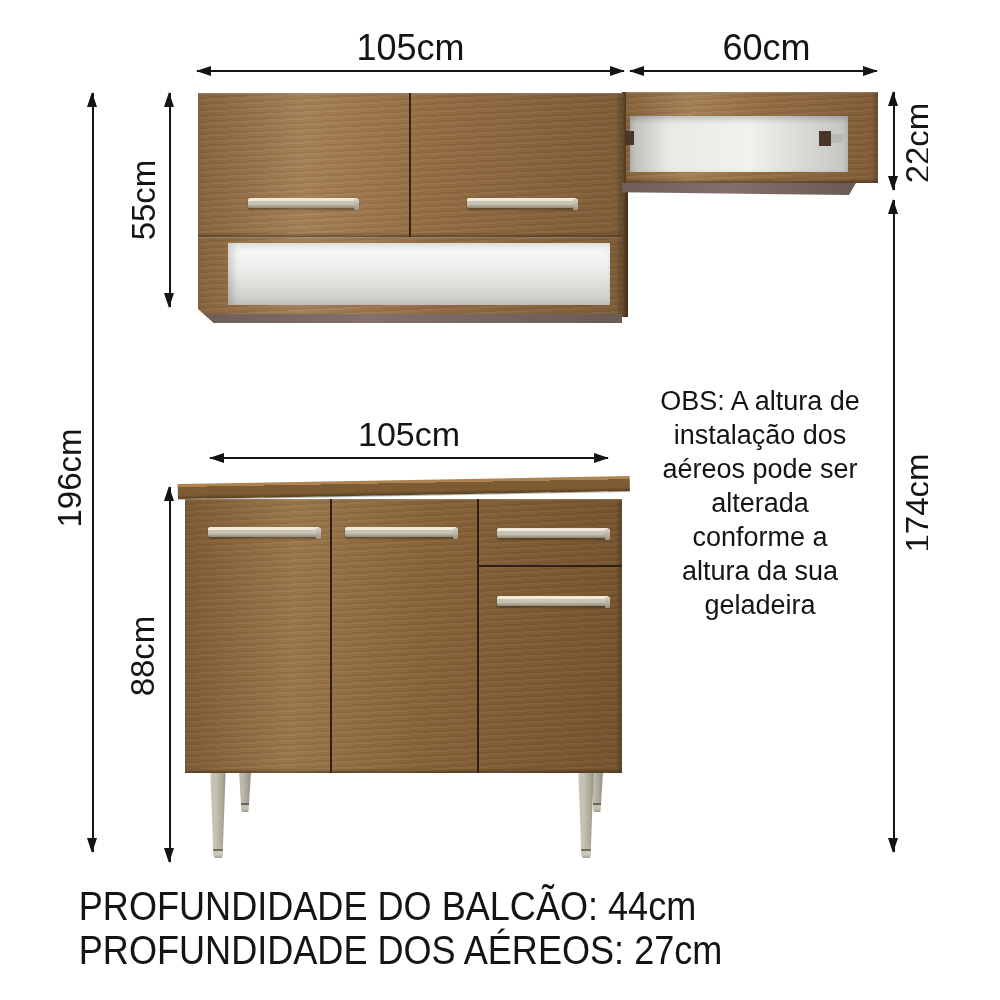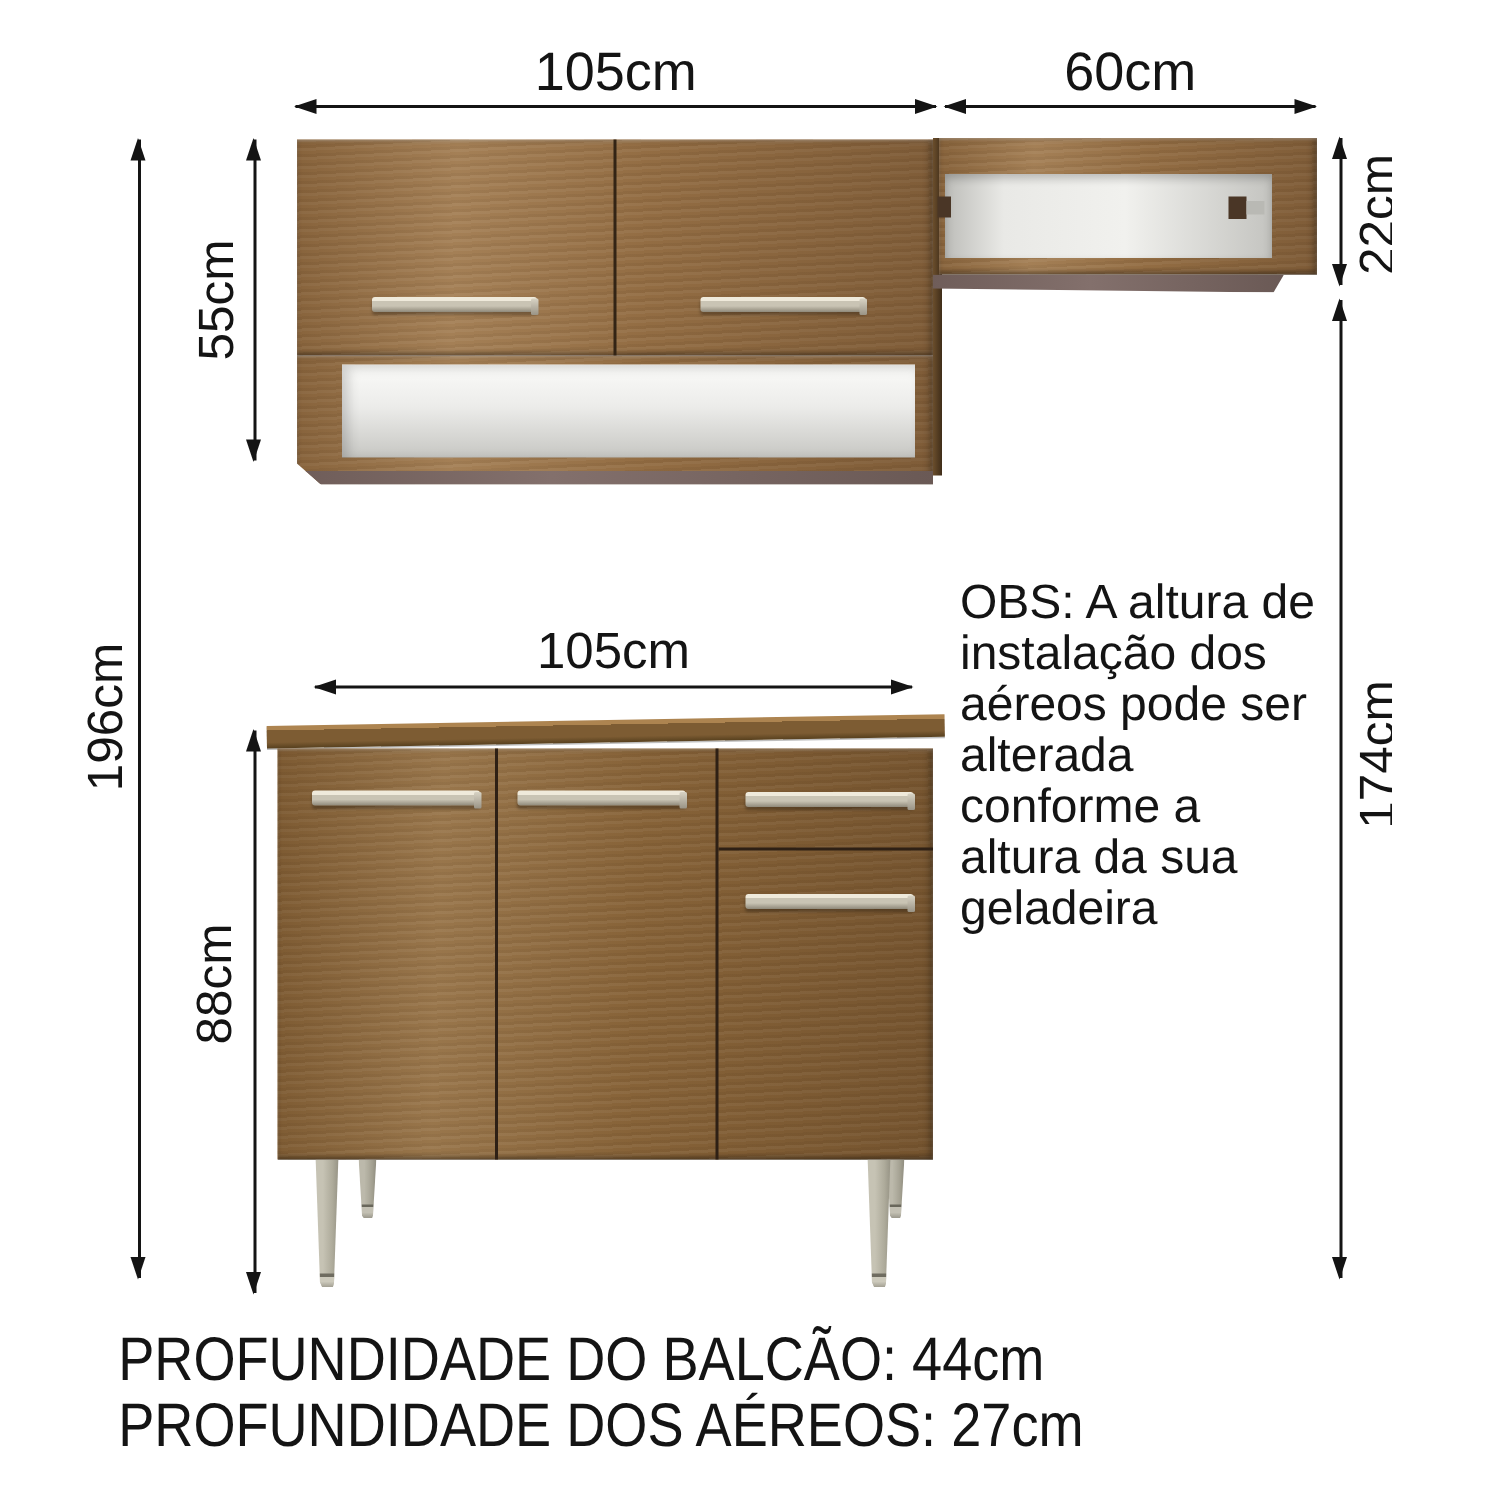--- a/index.html
+++ b/index.html
@@ -96,33 +96,33 @@
   #dim-196 { left:92px;  top:93px;  height:759px; }
   #dim-55  { left:169px; top:93px;  height:214px; }
   #dim-22  { left:893px; top:92px;  height:98px;  }
   #dim-174 { left:893px; top:200px; height:652px; }
   #dim-base-w { left:210px; top:457px; width:398px; }
   #dim-88  { left:169px; top:487px; height:375px; }
 
   
   .hlabel { position:absolute; text-align:center; font-size:36px; line-height:40px; }
   #lbl-top-main { left:197px; top:28px; width:427px; }
-  #lbl-top-side { left:630px; top:28px; width:247px; }
+  #lbl-top-side { left:643px; top:28px; width:247px; }
   #lbl-base-w   { left:210px; top:414px; width:398px; font-size:34px; }
   .vlabel { position:absolute; white-space:nowrap; font-size:33px;
     transform:translate(-50%,-50%) rotate(-90deg); }
   #lbl-196 { left:70px;  top:478px; }
   #lbl-55  { left:144px; top:200px; }
   #lbl-22  { left:918px; top:143px; }
   #lbl-174 { left:918px; top:503px; }
   #lbl-88  { left:143px; top:656px; }
 
   
   .note { position:absolute; left:640px; top:384px; width:240px;
-    font-size:32px; line-height:34px; white-space:pre-line; }
+    text-align:center; font-size:27px; line-height:34px; white-space:pre-line; }
   .footer { position:absolute; left:20px; top:884px; width:980px; }
   .footer-line { font-size:41px; line-height:44px; transform:scaleX(.88); transform-origin:50% 50%; }
 </style>
 </head>
 <body>
 
 <div id="scene">
 
   <div class="uc-doors wood">
     <div class="door-divider"></div>

